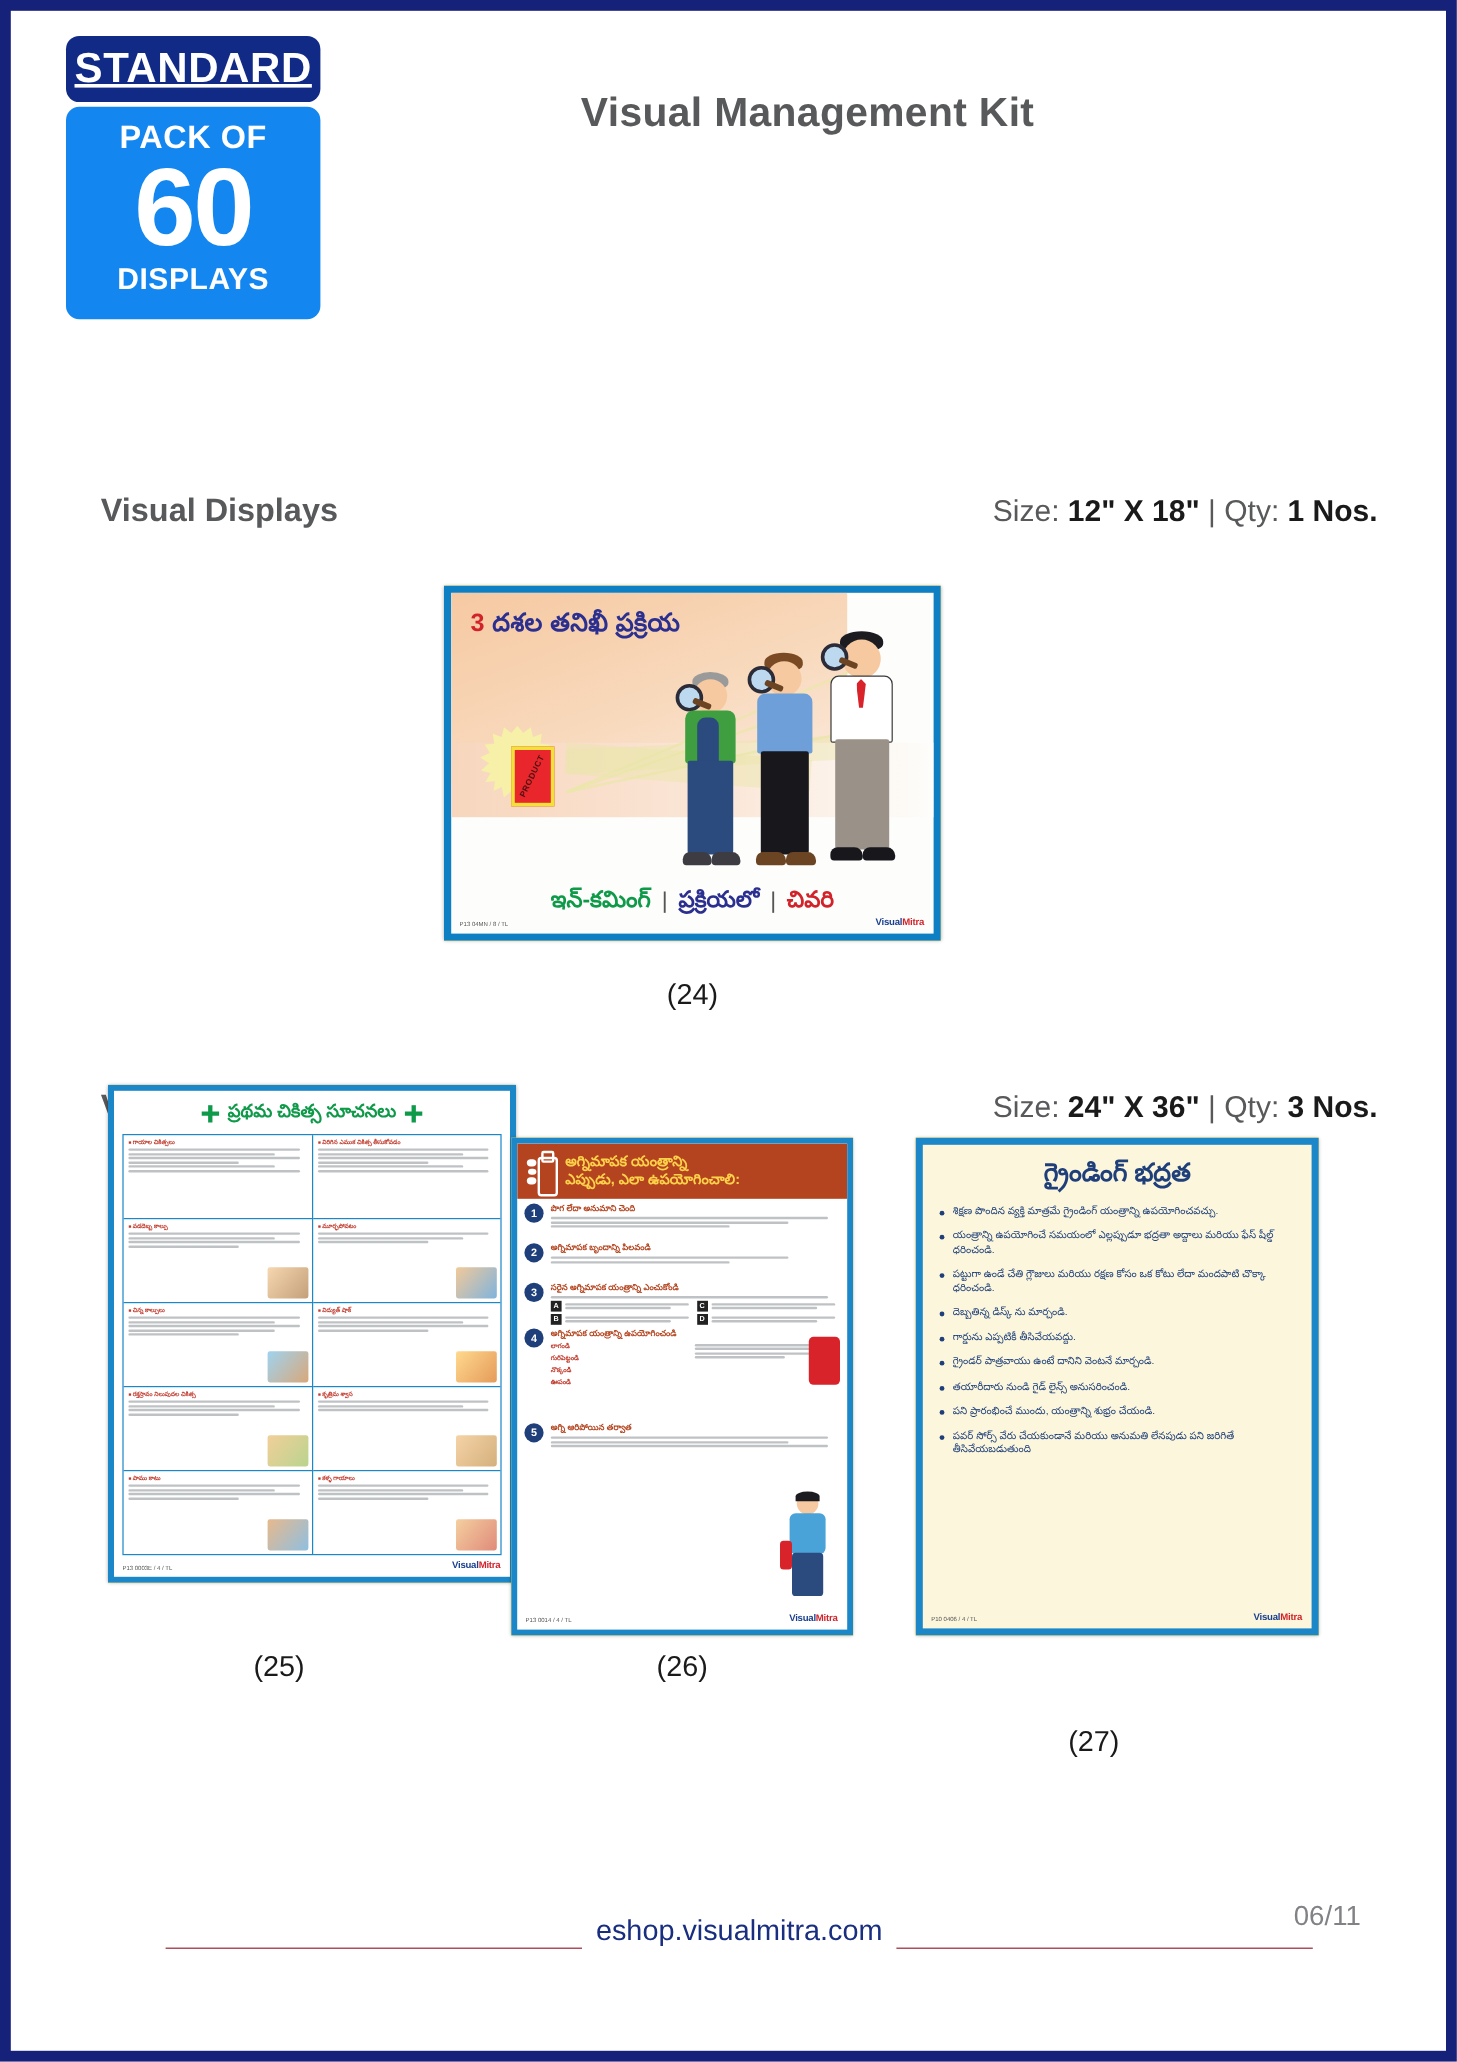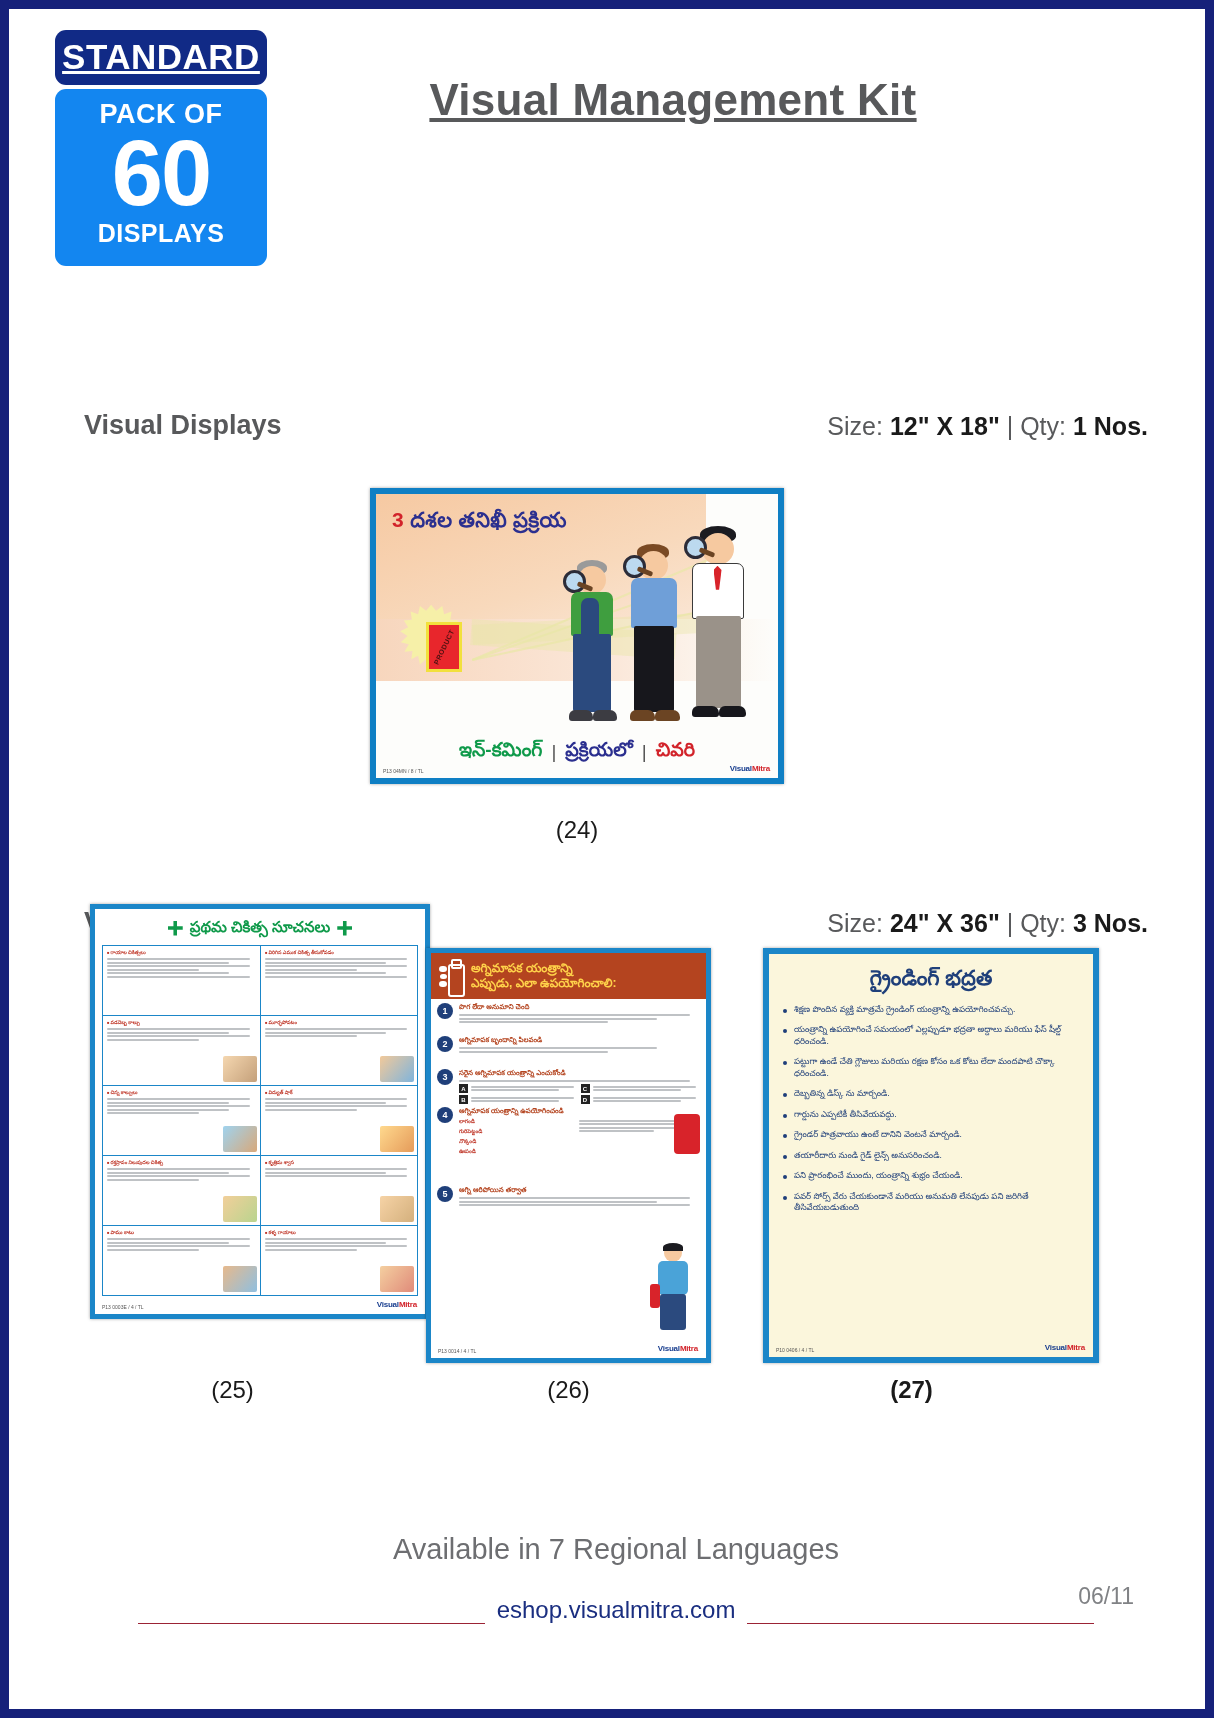--- a/index.html
+++ b/index.html
@@ -41,23 +41,22 @@
     padding:10px 0 16px 0;
   }
   .badge-pack .pk{font-size:27px;font-weight:bold;letter-spacing:.5px;line-height:1.15;}
   .badge-pack .num{font-size:92px;font-weight:bold;line-height:.95;letter-spacing:-2px;}
   .badge-pack .dp{font-size:25px;font-weight:bold;letter-spacing:.5px;line-height:1.3;}
 
   
   .kit-title{
     position:absolute;left:255px;top:57px;width:800px;
     text-align:center;
-    font-size:44px;font-weight:bold;color:#58595b;
+    font-size:34px;font-weight:bold;color:#58595b;
     letter-spacing:.3px;
-    text-decoration:underline;
   }
   .industry-bar{
     position:absolute;left:255px;top:155px;width:800px;height:94px;
     background:#1386f0;
     display:flex;align-items:center;justify-content:center;
   }
   .industry-bar span{
     color:#ffffff;font-size:39px;font-weight:bold;letter-spacing:1.2px;
   }
 
@@ -595,23 +594,22 @@
           <div class="p27-li">పని ప్రారంభించే ముందు, యంత్రాన్ని శుభ్రం చేయండి.</div>
           <div class="p27-li">పవర్ సోర్స్ వేరు చేయకుండానే మరియు అనుమతి లేనపుడు పని జరిగితే తీసివేయబడుతుంది</div>
         </div>
         <div class="p24-code">P10 0406 / 4 / TL</div>
         <div class="vm-logo">
           <span>Visual</span><span class="m">Mitra</span>
         </div>
       </div>
     </div>
   </div>
-  <div class="cap" style="left:745px;top:1358px;width:297px;font-weight:bold;">(27)</div>
-
-  <div class="avail">Available in 7 Regional Languages</div>
+  <div class="cap" style="left:745px;top:1420px;width:297px;">(27)</div>
+
   <div class="pagenum">06/11</div>
   <div class="urlrow">
     <div class="line"></div>
     <div class="url">eshop.visualmitra.com</div>
     <div class="line"></div>
   </div>
 
 </div>
 </div>
 

